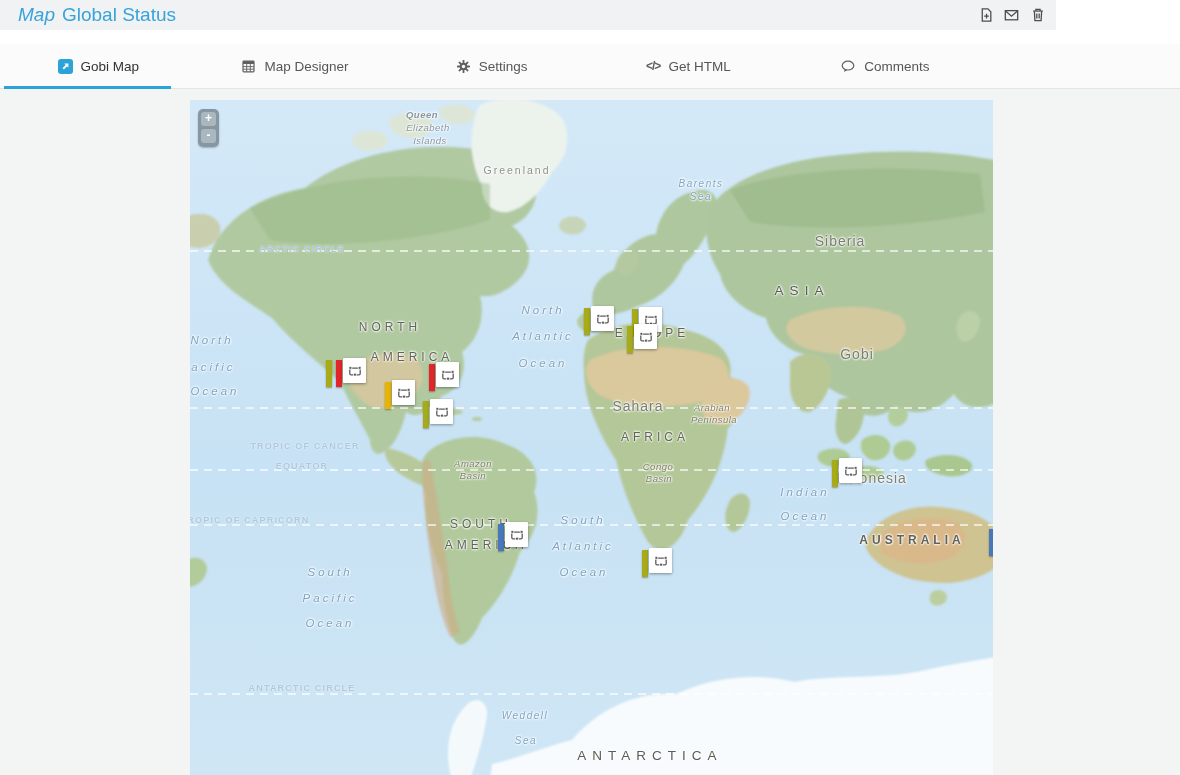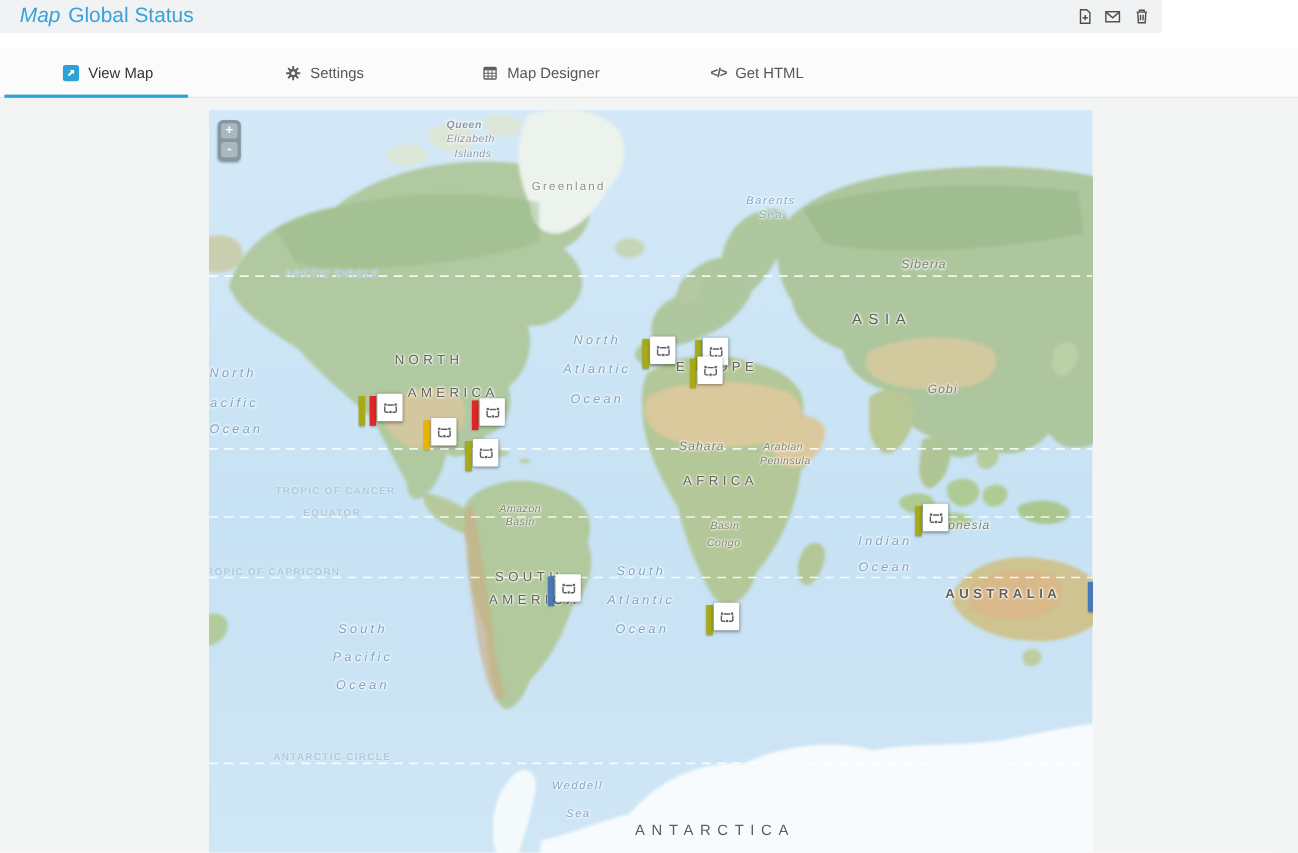--- a/index.html
+++ b/index.html
@@ -26,21 +26,21 @@
   .world-map { position:absolute; left:190px; top:11px; width:803px; height:675px; overflow:hidden; background:linear-gradient(#d4e9f8, #c7e2f4 55%, #cfe6f5); cursor:grab; }
   .world-map svg.terrain { position:absolute; left:0; top:0; }
 
   
   .map-label { position:absolute; transform:translate(-50%,-50%); white-space:nowrap; pointer-events:none;
                text-shadow:0 1px 2px rgba(255,255,255,.95), 0 -1px 2px rgba(255,255,255,.95), 1px 0 2px rgba(255,255,255,.9); }
   .continent   { font-size:12px; letter-spacing:4px; color:#62635b; }
   .continent-lg{ font-size:13.5px; letter-spacing:6px; color:#5b5c54; }
   .ocean       { font-style:italic; font-size:11.5px; letter-spacing:3px; color:#7fa3c2; }
   .ocean-sm    { font-style:italic; font-size:10px; letter-spacing:1.5px; color:#82a5c3; }
-  .region      { font-style:italic; font-size:11px; letter-spacing:1px; color:#7c7d72;text-align:center; }
+  .region      { font-size:14px; letter-spacing:1px; color:#7c7d72;text-align:center; }
   .region-sm   { font-style:italic; font-size:9.5px; letter-spacing:.5px; color:#80816f; }
   .place       { font-size:10.5px; letter-spacing:2px; color:#8f9088; }
   .place-it    { font-style:italic; font-size:9.5px; letter-spacing:.5px; color:#8b96a0; }
   .latline     { font-size:9px; font-weight:bold; letter-spacing:1.2px; color:#aec9df; text-shadow:0 0 2px rgba(255,255,255,.8); }
 
   
   .map-marker { position:absolute; display:flex; align-items:flex-start; cursor:pointer; }
   .status-bar { display:block; width:6px; height:27px; margin:2px 4px 0 0; box-shadow:0 1px 2px rgba(0,0,0,.35); }
   .status-bar.before-box { margin-right:1px; }
   .marker-box { width:23px; height:25px; background:#fff; border-radius:1px; box-shadow:0 1px 3px rgba(0,0,0,.4); display:flex; align-items:center; justify-content:center; }
@@ -82,50 +82,59 @@
 </div>
 
 <div class="tab-bar">
   <div class="tab active">
     <span class="ticon">
       <svg width="15" height="15" viewBox="0 0 15 15">
           <rect width="15" height="15" rx="3" fill="#2ba2d8"></rect>
           <path d="M10.4 4.6 L6.3 4.6 L7.7 6 L4.6 9.1 L5.9 10.4 L9 7.3 L10.4 8.7 Z" fill="#fff"></path>
         </svg>
     </span>
-    <span>View Map</span>
+    <span>Gobi Map</span>
+  </div>
+  <div class="tab">
+    <span class="ticon">
+      <svg width="15" height="15" viewBox="0 0 15 15">
+          <rect x="2" y="2.2" width="11" height="10.6" rx=".8" fill="none" stroke="#5f5f5f" stroke-width="1.2"></rect>
+          <rect x="2" y="2.2" width="11" height="2.8" fill="#5f5f5f"></rect>
+          <path d="M5.7 5 v7.8 M9.3 5 v7.8 M2 7.6 h11 M2 10.2 h11" stroke="#5f5f5f" stroke-width=".9" fill="none"></path>
+        </svg>
+    </span>
+    <span>Map Designer</span>
   </div>
   <div class="tab">
     <span class="ticon">
       <svg width="15" height="15" viewBox="0 0 15 15">
           <g fill="#5f5f5f">
             <rect x="6.6" y="1" width="1.8" height="13" rx=".6"></rect>
             <rect x="1" y="6.6" width="13" height="1.8" rx=".6"></rect>
             <rect x="6.6" y="1" width="1.8" height="13" rx=".6" transform="rotate(45 7.5 7.5)"></rect>
             <rect x="6.6" y="1" width="1.8" height="13" rx=".6" transform="rotate(-45 7.5 7.5)"></rect>
             <circle cx="7.5" cy="7.5" r="3.7"></circle>
             <circle cx="7.5" cy="7.5" r="1.7" fill="#fbfbfb"></circle>
           </g>
         </svg>
     </span>
     <span>Settings</span>
   </div>
   <div class="tab">
-    <span class="ticon">
-      <svg width="15" height="15" viewBox="0 0 15 15">
-          <rect x="2" y="2.2" width="11" height="10.6" rx=".8" fill="none" stroke="#5f5f5f" stroke-width="1.2"></rect>
-          <rect x="2" y="2.2" width="11" height="2.8" fill="#5f5f5f"></rect>
-          <path d="M5.7 5 v7.8 M9.3 5 v7.8 M2 7.6 h11 M2 10.2 h11" stroke="#5f5f5f" stroke-width=".9" fill="none"></path>
-        </svg>
-    </span>
-    <span>Map Designer</span>
-  </div>
-  <div class="tab">
     <span class="ticon gethtml-glyph">&lt;/&gt;</span>
     <span>Get HTML</span>
+  </div>
+  <div class="tab">
+    <span class="ticon">
+      <svg width="16" height="15" viewBox="0 0 16 15">
+          <ellipse cx="8" cy="6.6" rx="5.8" ry="4.4" fill="none" stroke="#5f5f5f" stroke-width="1.2"></ellipse>
+          <path d="M4.8 10 L4 13 L7.4 10.9 Z" fill="#5f5f5f"></path>
+        </svg>
+    </span>
+    <span>Comments</span>
   </div>
 </div>
 
 <div class="content">
   <div class="world-map">
 
     <svg class="terrain" width="803" height="675" viewBox="0 0 803 675">
       <defs>
         <filter id="soften" x="-5%" y="-5%" width="110%" height="110%">
             <feGaussianBlur stdDeviation="1.3"></feGaussianBlur>
@@ -220,21 +229,21 @@
       <div class="map-label place-it" style="left: 238px; top: 27px;">Elizabeth</div>
       <div class="map-label place-it" style="left: 240px; top: 40px;">Islands</div>
       <div class="map-label place" style="left: 327px; top: 70px;">Greenland</div>
       <div class="map-label region" style="left: 650px; top: 141px;">Siberia</div>
       <div class="map-label region" style="left: 667px; top: 254px;">Gobi</div>
       <div class="map-label region" style="left: 448px; top: 306px;">Sahara</div>
       <div class="map-label region-sm" style="left: 522px; top: 307px;">Arabian</div>
       <div class="map-label region-sm" style="left: 524px; top: 319px;">Peninsula</div>
       <div class="map-label region-sm" style="left: 283px; top: 363px;">Amazon</div>
       <div class="map-label region-sm" style="left: 283px; top: 375px;">Basin</div>
-      <div class="map-label region-sm" style="left: 468px; top: 366px; margin-top: 28px;">Congo</div>
+      <div class="map-label region-sm" style="left: 468px; top: 366px;">Congo</div>
       <div class="map-label region-sm" style="left: 469px; top: 378px;">Basin</div>
       <div class="map-label region" style="left: 682px; top: 378px;">Indonesia</div>
       <div class="map-label ocean" style="left: 353px; top: 210px;">North</div>
       <div class="map-label ocean" style="left: 353px; top: 236px;">Atlantic</div>
       <div class="map-label ocean" style="left: 353px; top: 263px;">Ocean</div>
       <div class="map-label ocean" style="left: 22px; top: 240px;">North</div>
       <div class="map-label ocean" style="left: 18px; top: 267px;">Pacific</div>
       <div class="map-label ocean" style="left: 25px; top: 291px;">Ocean</div>
       <div class="map-label ocean" style="left: 393px; top: 420px;">South</div>
       <div class="map-label ocean" style="left: 393px; top: 446px;">Atlantic</div>

